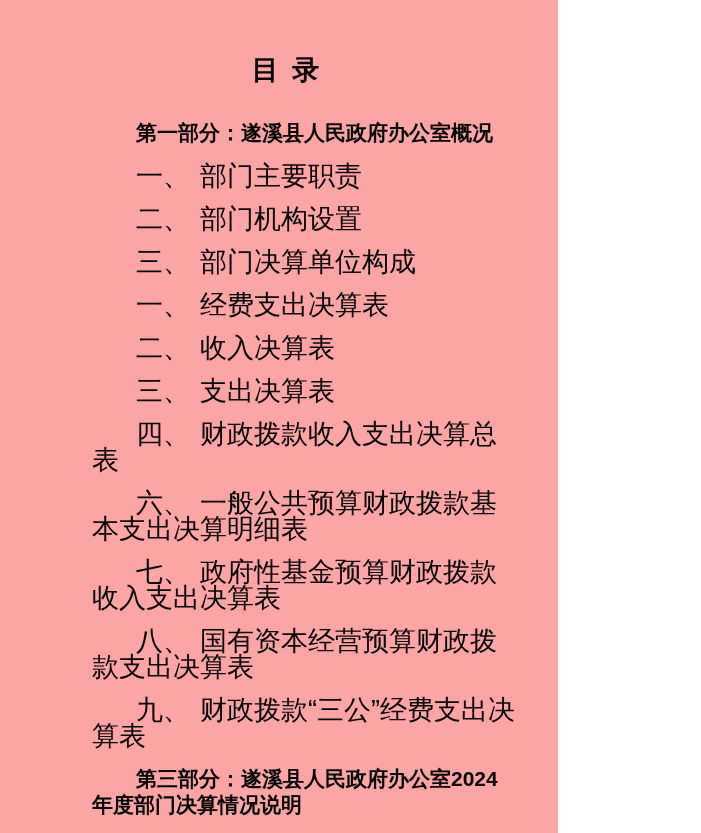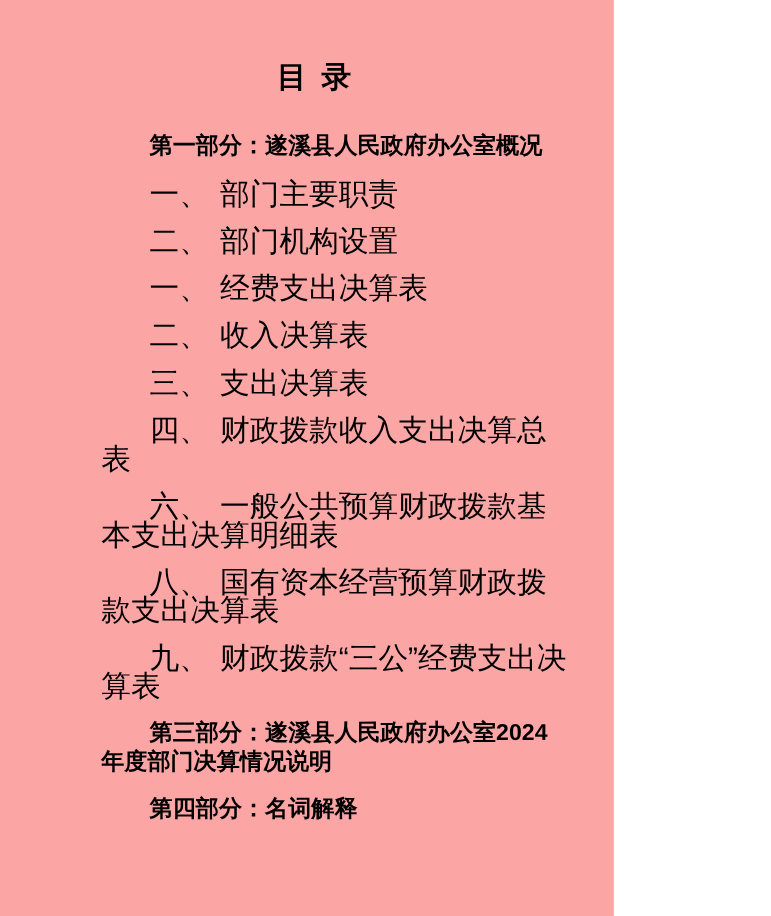--- a/index.html
+++ b/index.html
@@ -54,27 +54,29 @@
 <body>
 
 <div class="doc">
 
   <h1 class="doc-title">目 录</h1>
 
   <p class="sec">第一部分：遂溪县人民政府办公室概况</p>
 
   <p class="item"><span class="num">一、</span><span>部门主要职责</span></p>
   <p class="item"><span class="num">二、</span><span>部门机构设置</span></p>
+  <p class="item"><span class="num">三、</span><span>部门决算单位构成</span></p>
 
 
   <p class="item"><span class="num">一、</span><span>经费支出决算表</span></p>
   <p class="item"><span class="num">二、</span><span>收入决算表</span></p>
   <p class="item"><span class="num">三、</span><span>支出决算表</span></p>
   <p class="item"><span class="num">四、</span><span>财政拨款收入支出决算总表</span></p>
   <p class="item"><span class="num">六、</span><span>一般公共预算财政拨款基本支出决算明细表</span></p>
+  <p class="item"><span class="num">七、</span><span>政府性基金预算财政拨款收入支出决算表</span></p>
   <p class="item"><span class="num">八、</span><span>国有资本经营预算财政拨款支出决算表</span></p>
   <p class="item"><span class="num">九、</span><span>财政拨款“三公”经费支出决算表</span></p>
 
   <p class="sec">第三部分：遂溪县人民政府办公室2024年度部门决算情况说明</p>
 
   <p class="sec">第四部分：名词解释</p>
 
 </div>
 
 </body></html>

